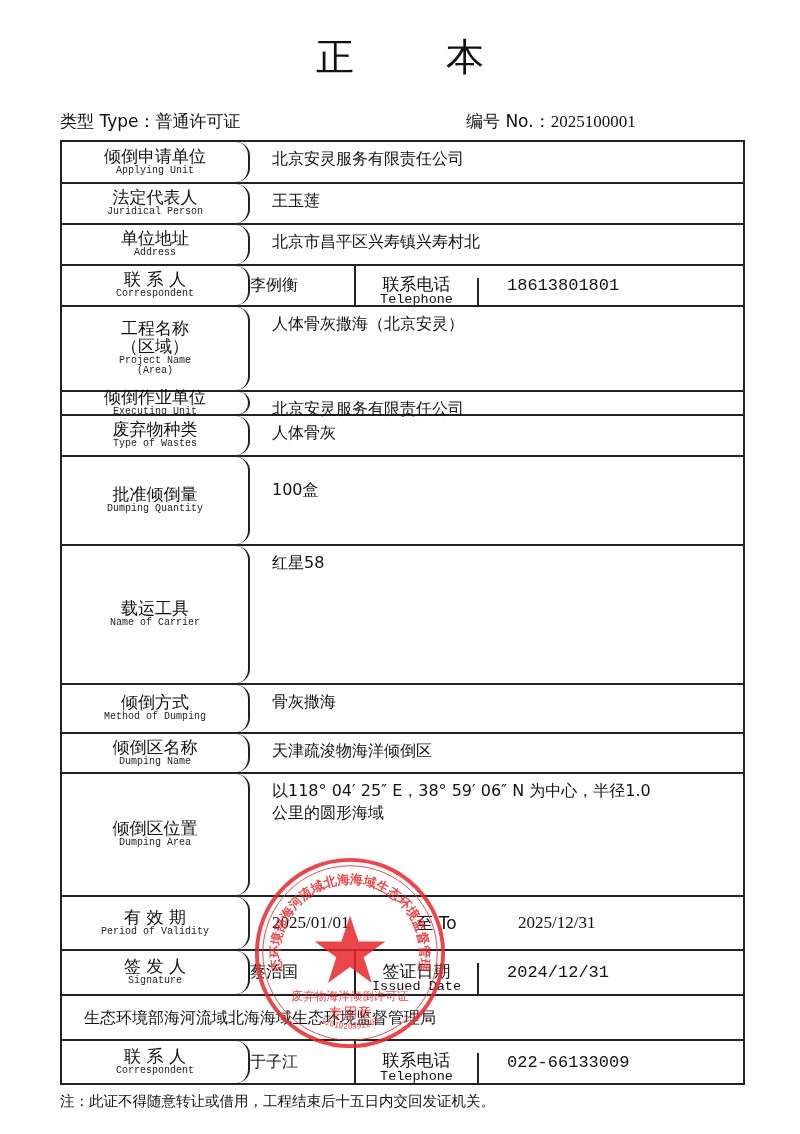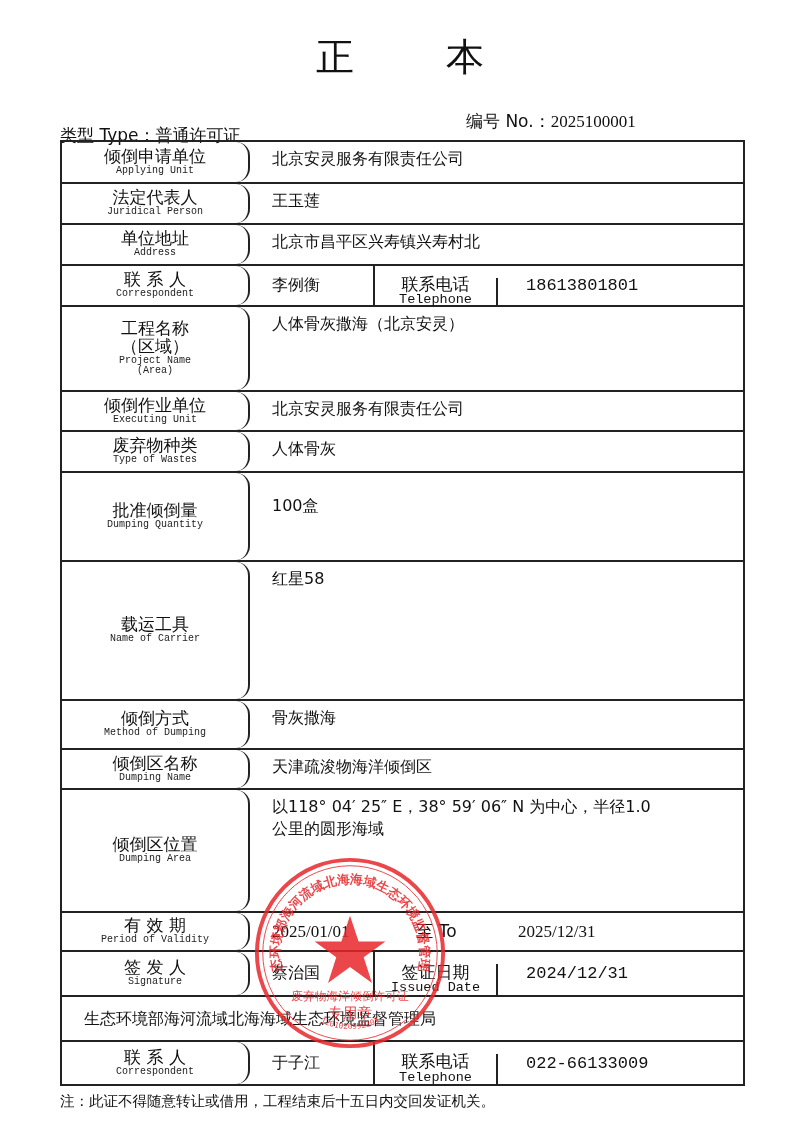--- a/index.html
+++ b/index.html
@@ -6,21 +6,21 @@
     html, body { width: 800px; height: 1134px; background: #ffffff; overflow: hidden; }
     body { position: relative; font-family: "DejaVu Serif", "Liberation Serif", serif; color: #111; }
 
     .title {
       position: absolute; top: 32px; left: 0; width: 800px; text-align: center;
       font-family: "DejaVu Sans", sans-serif; font-size: 38px; letter-spacing: 0;
     }
     .title span { display: inline-block; margin: 0 46px; }
 
     .meta { position: absolute; top: 110px; font-size: 17px; font-family: "DejaVu Sans", sans-serif; }
-    .meta-left { left: 60px; margin-top: 14px; }
+    .meta-left { left: 60px; }
     .meta-right { left: 466px; }
     .meta .lat { font-family: "Liberation Serif", serif; font-size: 17px; }
 
     .form { position: absolute; left: 60px; top: 140px; width: 685px; border: 2px solid #222; }
     .row { display: flex; border-top: 2px solid #222; }
     .row:first-child { border-top: none; }
 
     .lbl {
       width: 188px; flex: none; border-right: 2px solid #222;
       display: flex; flex-direction: column; align-items: center; justify-content: center;
@@ -29,21 +29,21 @@
     .lbl .zh { font-family: "DejaVu Sans", sans-serif; font-size: 17px; }
     .lbl .en { font-family: "Liberation Mono", "DejaVu Sans Mono", monospace; font-size: 10px; color: #222; }
 
     .val {
       flex: 1; padding: 6px 16px 0 22px; font-family: "DejaVu Sans", sans-serif; font-size: 16px;
       line-height: 1.35;
     }
     .val.center { display: flex; align-items: center; padding-top: 0; }
 
     .sub { border-right: 2px solid #222; display: flex; align-items: center; font-family: "DejaVu Sans", sans-serif; font-size: 16px; }
-    .sub.name { width: 125px; padding-left: 22px; }
+    .sub.name { width: 106px; }
     .sub.lab { width: 123px; flex-direction: column; justify-content: center; text-align: center; line-height: 1.05; margin-top: 12px; }
     .sub.lab .zh { font-family: "DejaVu Sans", sans-serif; font-size: 17px; }
     .sub.lab .en { font-family: "Liberation Mono", "DejaVu Sans Mono", monospace; font-size: 13.5px; }
     .tail { flex: 1; display: flex; align-items: center; padding-left: 28px; font-family: Liberation Mono, monospace; font-size: 17px; }
 
     .validity { flex: 1; display: flex; align-items: center; font-family: "Liberation Serif", serif; font-size: 17px; }
     .validity .from { width: 125px; padding-left: 22px; }
     .validity .to { width: 123px; text-align: center; font-family: "DejaVu Sans", sans-serif; font-size: 17px; }
     .validity .to-date { padding-left: 20px; }
 
@@ -107,21 +107,21 @@
   <div class="row" style="height:85px">
     <div class="lbl">
       <span class="zh">工程名称</span>
       <span class="zh">（区域）</span>
       <span class="en">Project Name</span>
       <span class="en">(Area)</span>
     </div>
     <div class="val">人体骨灰撒海（北京安灵）</div>
   </div>
 
-  <div class="row" style="height:40px">
+  <div class="row" style="height:24px">
     <div class="lbl">
       <span class="zh">倾倒作业单位</span>
       <span class="en">Executing Unit</span>
     </div>
     <div class="val">北京安灵服务有限责任公司</div>
   </div>
 
   <div class="row" style="height:41px">
     <div class="lbl">
       <span class="zh">废弃物种类</span>
@@ -166,21 +166,21 @@
     <div class="lbl">
       <span class="zh">倾倒区位置</span>
       <span class="en">Dumping Area</span>
     </div>
     <div class="val">
       <div>以118° 04′ 25″ E，38° 59′ 06″ N 为中心，半径1.0</div>
       <div>公里的圆形海域</div>
     </div>
   </div>
 
-  <div class="row" style="height:39px">
+  <div class="row" style="height:54px">
     <div class="lbl">
       <span class="zh">有 效 期</span>
       <span class="en">Period of Validity</span>
     </div>
     <div class="validity">
       <span class="from">2025/01/01</span>
       <span class="to">至 To</span>
       <span class="to-date">2025/12/31</span>
     </div>
   </div>

